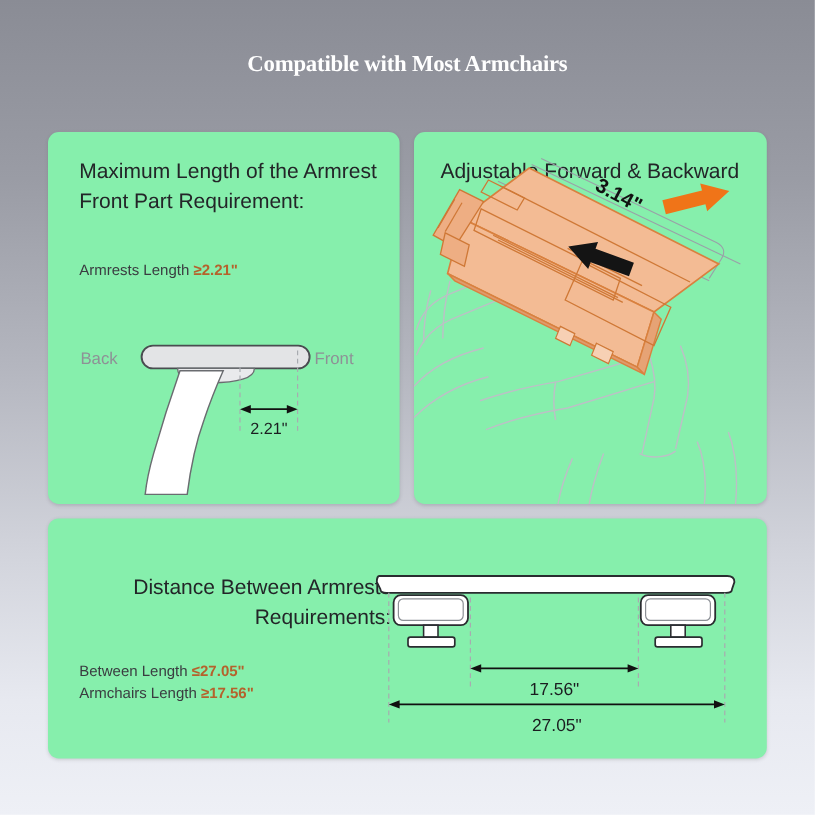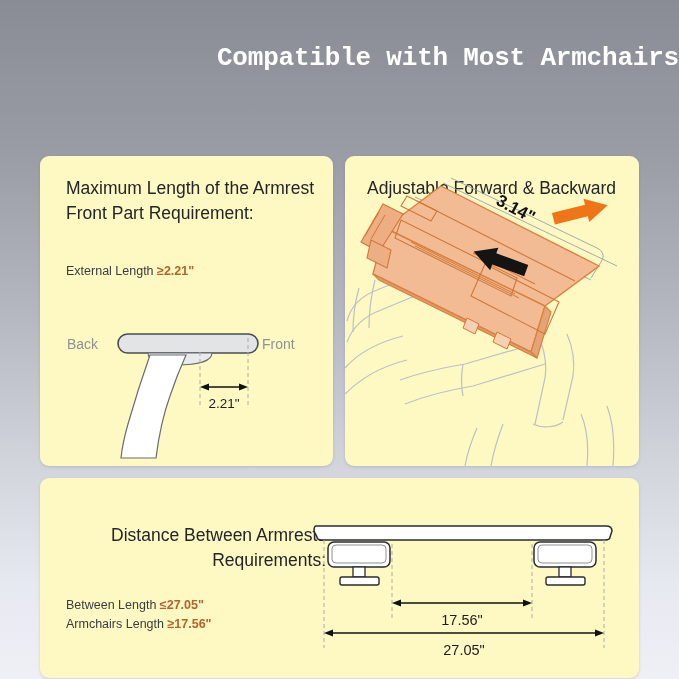--- a/index.html
+++ b/index.html
@@ -18,35 +18,34 @@
   .page {
     position: absolute;
     inset: 0;
   }
 
   .title {
     position: absolute;
     top: 43px;
     left: 0;
     width: 679px;
-    text-align: right;
+    text-align: center;
     color: #ffffff;
-    font-size: 26px;
+    font-size: 19px;
     font-weight: bold;
     letter-spacing: -0.2px;
-    font-family: Liberation Mono, monospace;
+    font-family: Liberation Serif, serif;
   }
 
   .card {
     position: absolute;
-    background: #fef9c3;
+    background: #86efac;
     border-radius: 9px;
     box-shadow: 0 1px 3px rgba(60,62,70,0.18);
     overflow: hidden;
-    margin-top: 46px;
   }
 
   #card-left  { left: 40px;  top: 110px; width: 293px; height: 310px; }
   #card-right { left: 345px; top: 110px; width: 294px; height: 310px; }
   #card-bottom{ left: 40px;  top: 432px; width: 599px; height: 200px; text-align: right; }
 
   .card-heading {
     position: absolute;
     color: #232528;
     font-size: 17.5px;
@@ -88,21 +87,21 @@
 <body>
 
 <div class="page">
 
   <div class="title">Compatible with Most Armchairs</div>
 
   <div class="card" id="card-left">
     <div class="card-heading">Maximum Length of the Armrest Front Part Requirement:</div>
 
     <div class="spec-line" id="spec-left">
-      <span>External Length </span><span class="spec-val">≥2.21"</span>
+      <span>Armrests Length </span><span class="spec-val">≥2.21"</span>
     </div>
 
     <svg class="diagram" width="293" height="310" viewBox="0 0 293 310">
 
       <g>
         <rect x="78" y="178" width="140" height="19" rx="9.5" ry="9.5" fill="#e3e4e6" stroke="#4a4c50" stroke-width="1.6"></rect>
       </g>
 
       <path d="M 108 197 C 108 205, 118 209, 136 209 C 158 209, 172 205, 172 197 Z" fill="#e9eaec" stroke="#6a6c70" stroke-width="1.1"></path>
 

